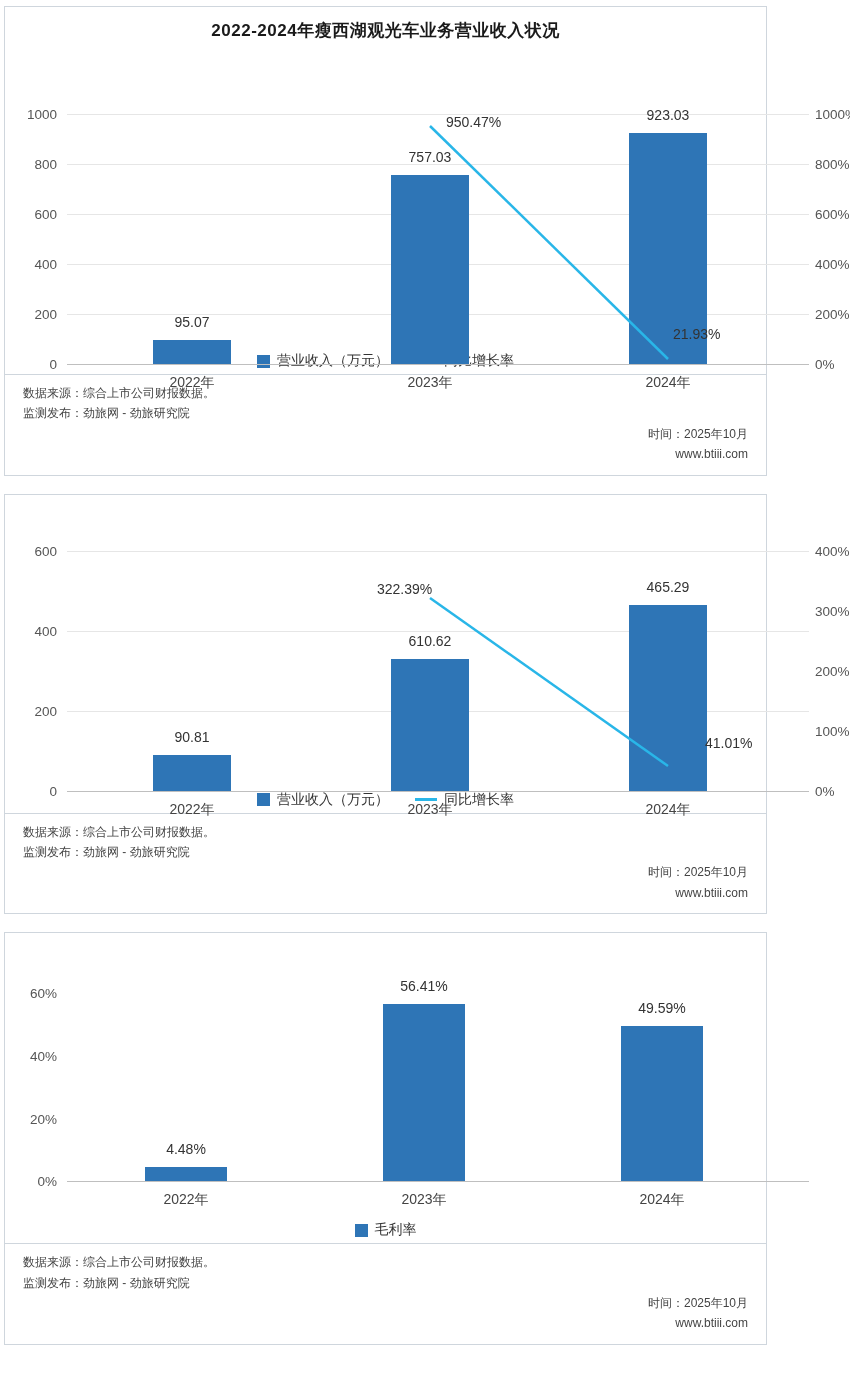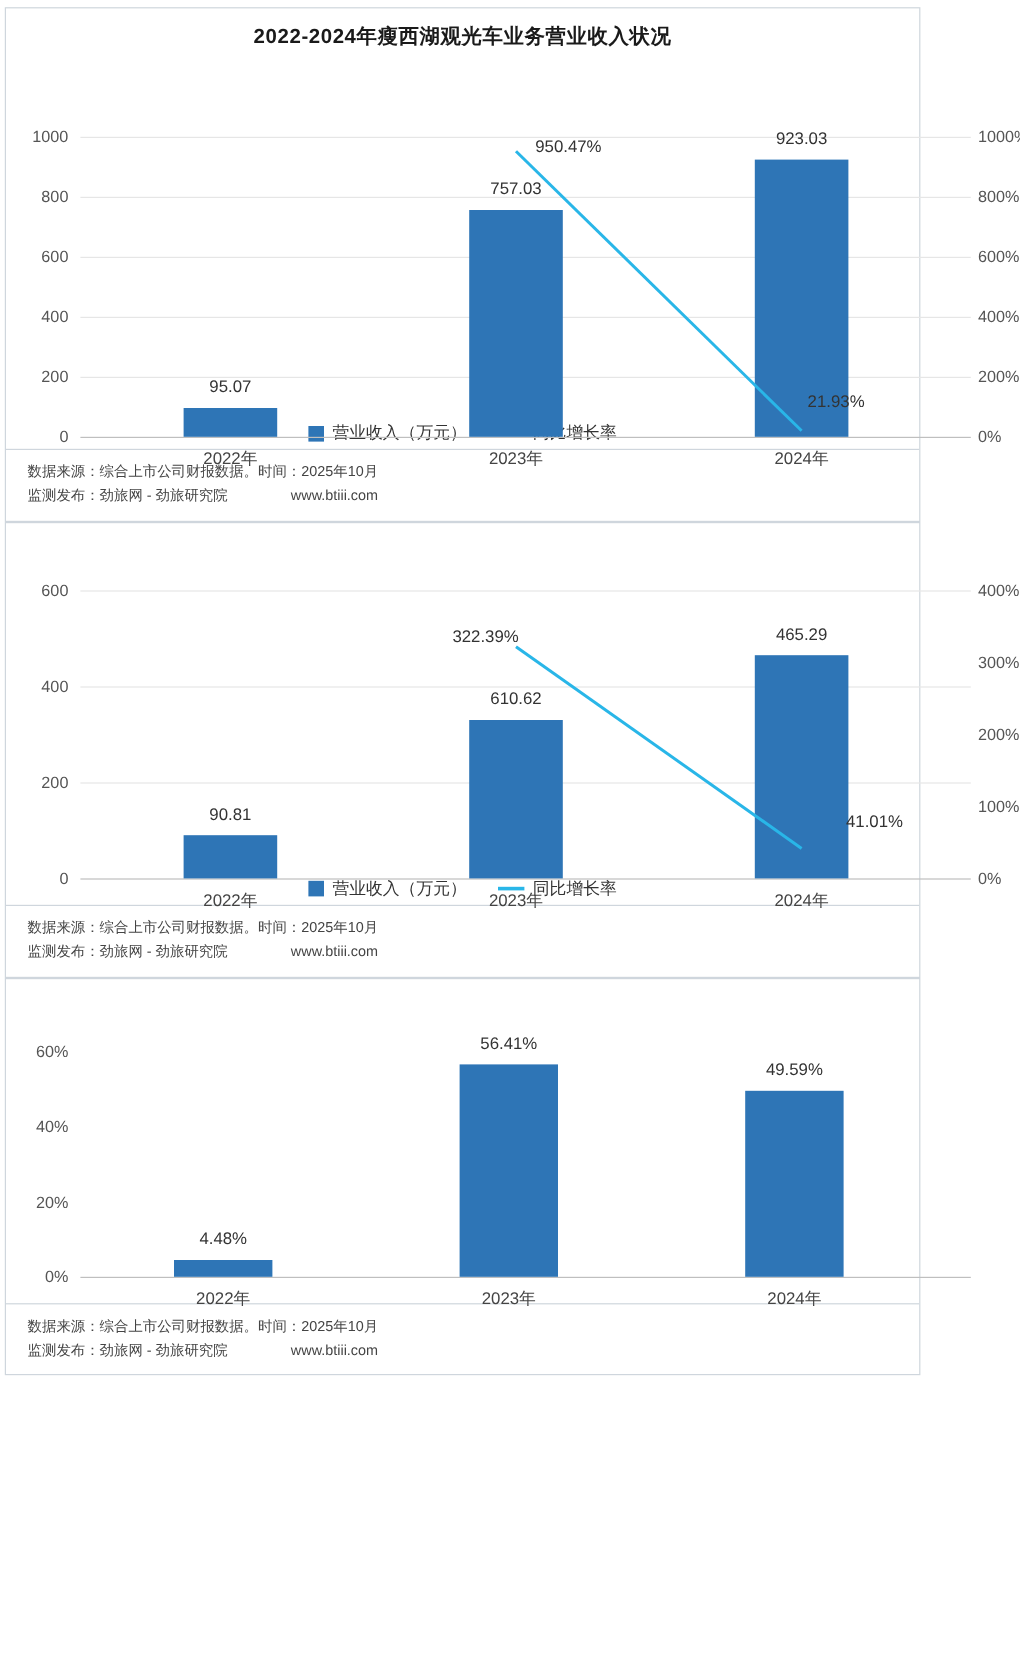--- a/index.html
+++ b/index.html
@@ -9,21 +9,21 @@
   }
   body {
     width: 850px;
     font-family: "Liberation Sans", sans-serif;
     color: #333;
   }
   .page {
     width: 771px;
     display: flex;
     flex-direction: column;
-    gap: 0;
+    gap: 18px;
     padding: 6px 0 6px 0;
     box-sizing: border-box;
   }
   .card {
     position: relative;
     border: 1px solid #cfd6dd;
     background: #fff;
     box-sizing: border-box;
     margin: 0 4px;
   }
@@ -111,24 +111,26 @@
   }
   .swatch-line {
     width: 22px;
     height: 3px;
     background: #29b6e8;
     display: inline-block;
   }
   .footer {
     border-top: 1px solid #cfd6dd;
     display: flex;
+    justify-content: space-between;
     padding: 8px 18px 10px 18px;
     font-size: 12px;
     color: #444;
     line-height: 1.7;
+    flex-direction: column;
   }
   .footer-right {
     text-align: right;
   }
   svg.line-overlay {
     position: absolute;
     left: 0;
     top: 0;
     overflow: visible;
   }
@@ -283,20 +285,26 @@
 
       <div class="bar-label" style="left:181px; top:208px;">4.48%</div>
       <div class="bar-label" style="left:419px; top:45px;">56.41%</div>
       <div class="bar-label" style="left:657px; top:67px;">49.59%</div>
 
       <div class="cat-label" style="left:181px; top:258px;">2022年</div>
       <div class="cat-label" style="left:419px; top:258px;">2023年</div>
       <div class="cat-label" style="left:657px; top:258px;">2024年</div>
     </div>
 
+    <div class="legend" style="padding-top:18px;">
+      <div class="legend-item">
+        <span class="swatch-bar"></span>
+        <span>毛利率</span>
+      </div>
+    </div>
 
     <div class="footer">
       <div>
         <div>数据来源：综合上市公司财报数据。</div>
         <div>监测发布：劲旅网 - 劲旅研究院</div>
       </div>
       <div class="footer-right">
         <div>时间：2025年10月</div>
         <div>www.btiii.com</div>
       </div>

